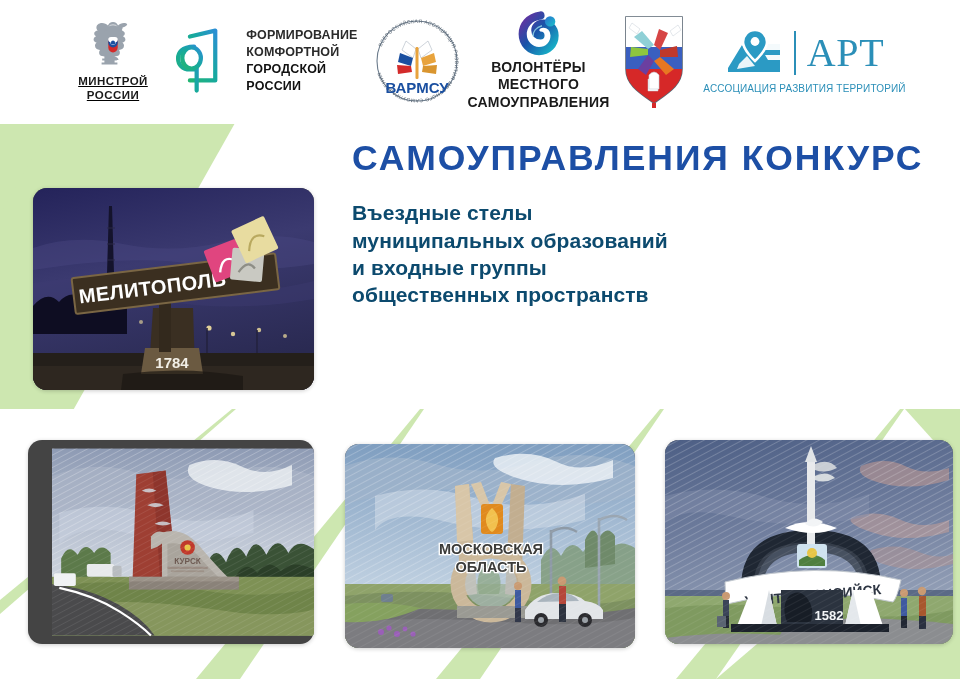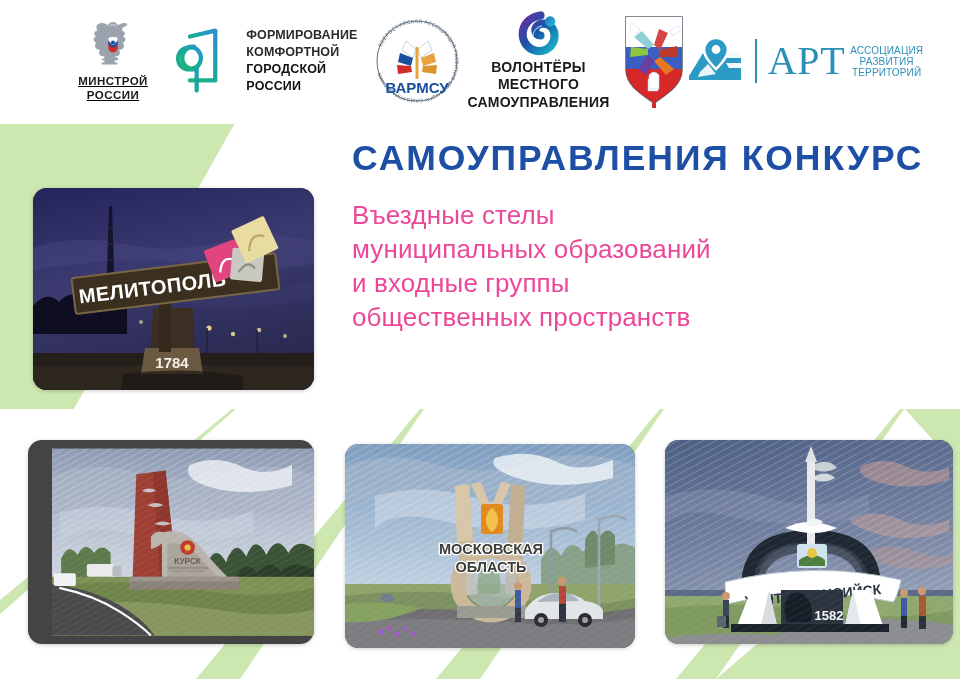--- a/index.html
+++ b/index.html
@@ -58,21 +58,21 @@
   .logo-varmsu { width: 108px; flex-direction: column; justify-content: center; }
 
   
   .logo-vol { width: 135px; flex-direction: column; justify-content: center; gap: 3px; }
   .logo-vol .logo-text { font-size: 14px; letter-spacing: .02em; line-height: 1.25; }
 
   
   .logo-coat { width: 96px; justify-content: center; }
 
   
-  .logo-art { width: 205px; flex-direction: row; justify-content: center; gap: 5px; }
+  .logo-art { width: 205px; flex-direction: column; justify-content: center; gap: 5px; }
   .logo-art-row { display: flex; align-items: center; gap: 11px; }
   .logo-art .art-word {
     font-family: "Liberation Serif", serif;
     font-size: 40px; color: #2b8fb8; line-height: 1;
     letter-spacing: .01em;
   }
   .logo-art .art-sub {
     font-size: 10px; font-weight: normal; color: #2b8fb8;
     letter-spacing: .015em; text-align: center;
   }
@@ -83,21 +83,21 @@
     position: absolute; left: 352px; top: 140px;
     width: 600px; z-index: 6;
   }
   .title-main {
     font-size: 35.5px; font-weight: bold; color: #1d4fa5;
     letter-spacing: .055em; line-height: 1.05;
     white-space: nowrap;
   }
   .title-sub {
     margin-top: 22px;
-    font-size: 26px; font-weight: normal; color: #ec4899;
+    font-size: 21px; font-weight: bold; color: #0c4a6e;
     line-height: 1.3; letter-spacing: .005em;
   }
 
   
   .photo {
     position: absolute;
     border-radius: 14px;
     overflow: hidden;
     z-index: 4;
     box-shadow: 0 1px 4px rgba(0,0,0,.20);

